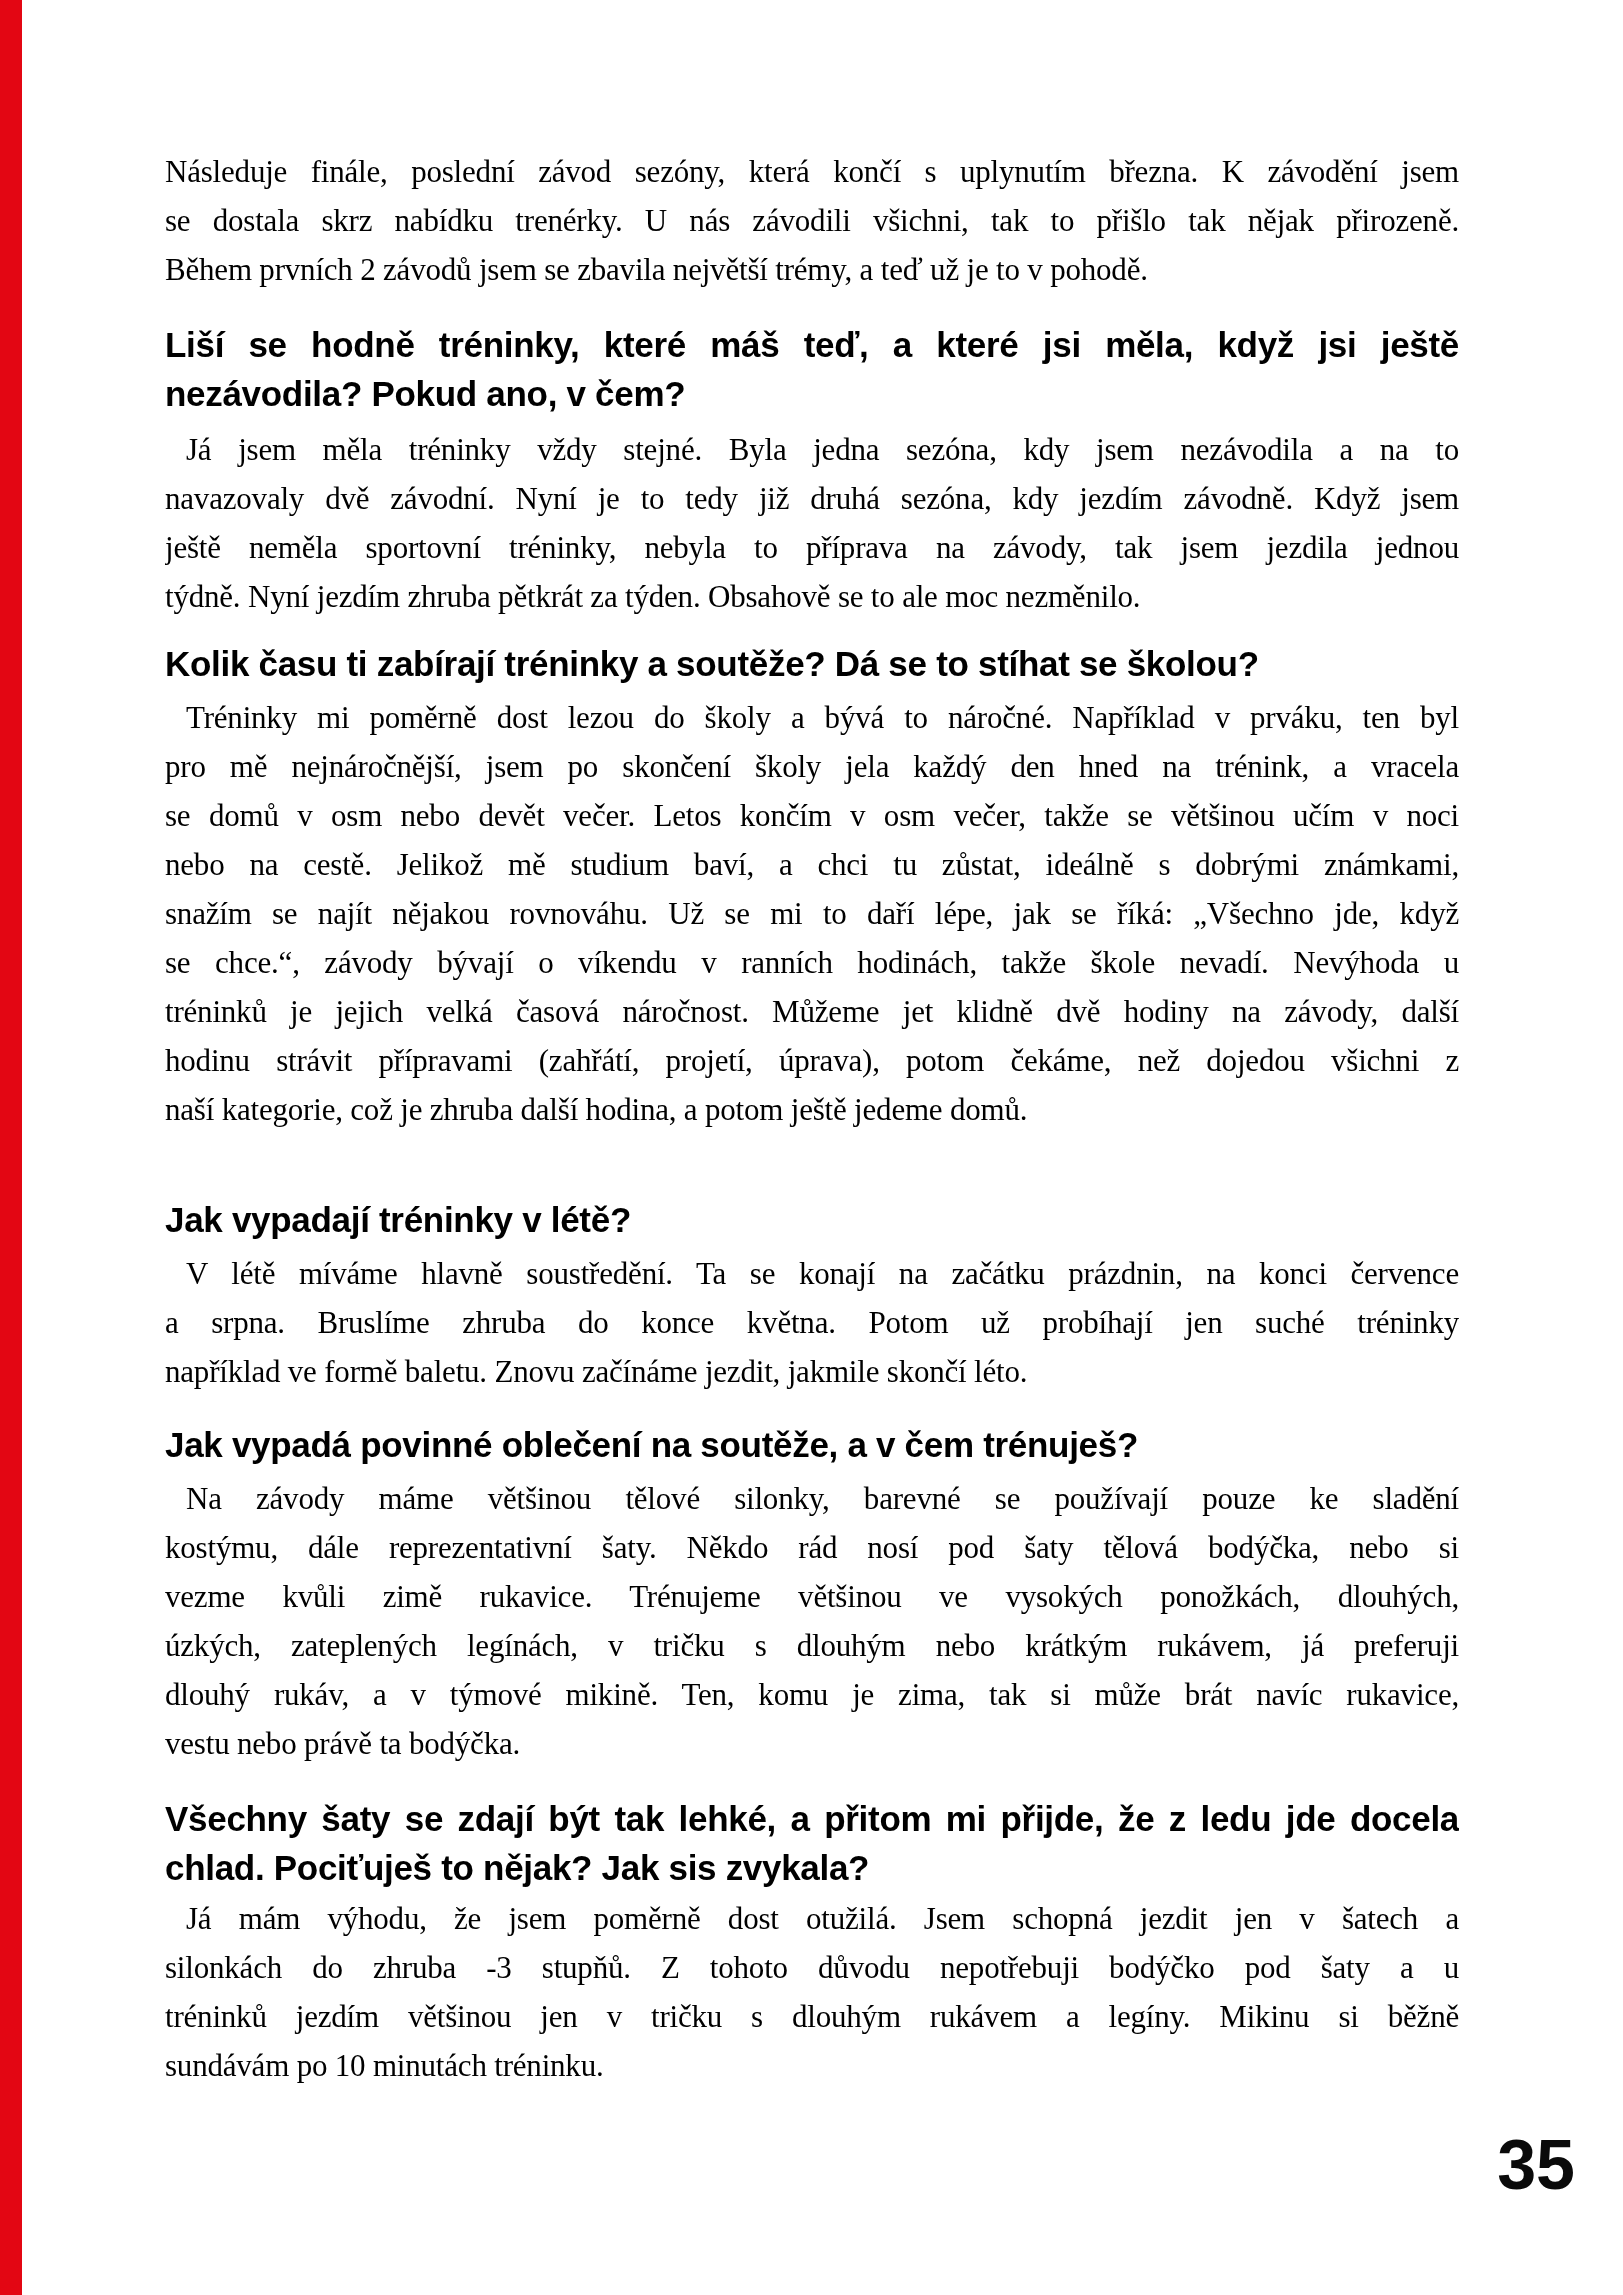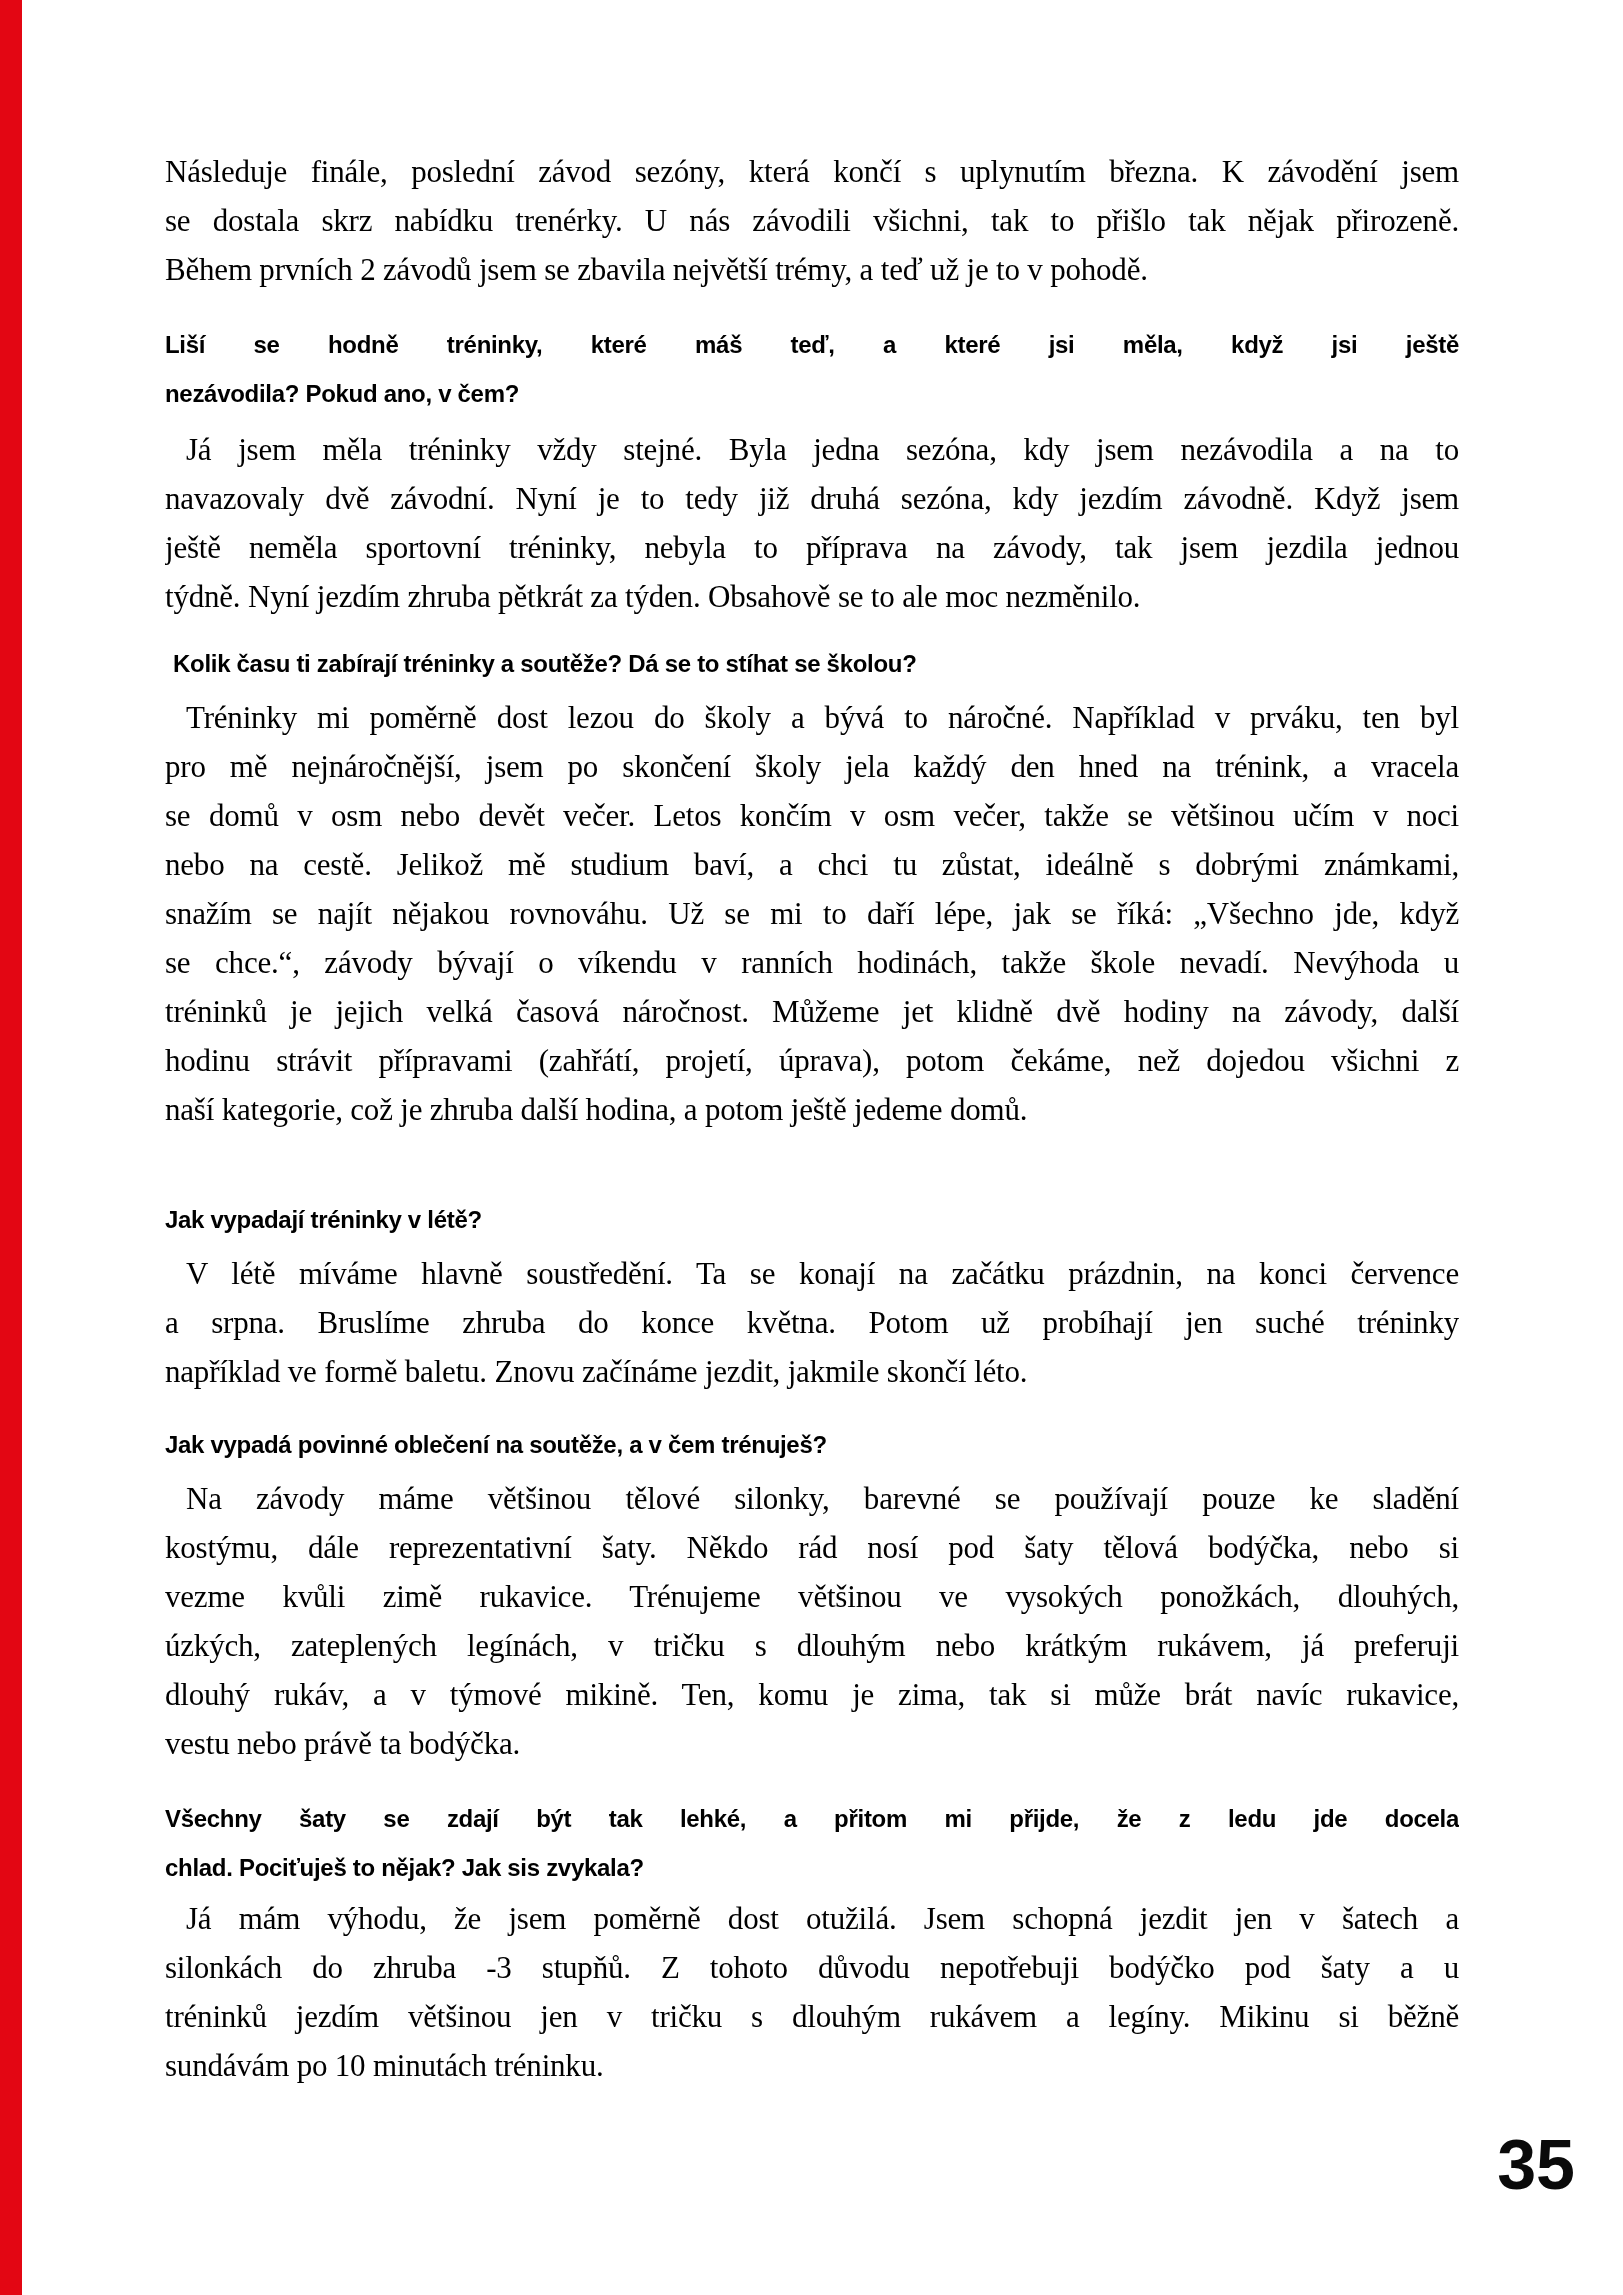--- a/index.html
+++ b/index.html
@@ -20,38 +20,38 @@
   .content{
     position:absolute;
     left:165px; top:0;
     width:1294px;
   }
   .block{margin:0;}
   
   .content > .block:nth-child(1){margin-top:147px;}
   .content > .block:nth-child(2){margin-top:26px;}
   .content > .block:nth-child(3){margin-top:7px;font-family:Liberation Serif, serif;}
-  .content > .block:nth-child(4){margin-top:17.7px;margin-left:8px;}
+  .content > .block:nth-child(4){margin-top:17.7px;}
   .content > .block:nth-child(5){margin-top:5.2px;}
   .content > .block:nth-child(6){margin-top:61px;}
   .content > .block:nth-child(7){margin-top:5.2px;}
   .content > .block:nth-child(8){margin-top:24px;}
   .content > .block:nth-child(9){margin-top:5.2px;}
   .content > .block:nth-child(10){margin-top:26px;}
   .content > .block:nth-child(11){margin-top:2px;}
 
   .intro,.answer{
     font-size:31px;
     line-height:49px;
     letter-spacing:-0.2px;
   }
   .question{
     font-family:"Liberation Sans", sans-serif;
     font-weight:700;
-    font-size:24px;
+    font-size:35px;
     line-height:49px;
     letter-spacing:-0.3px;
   }
   .line{
     text-align:justify;
     text-align-last:justify;
     height:49px;
     overflow:hidden;
     white-space:normal;
   }

